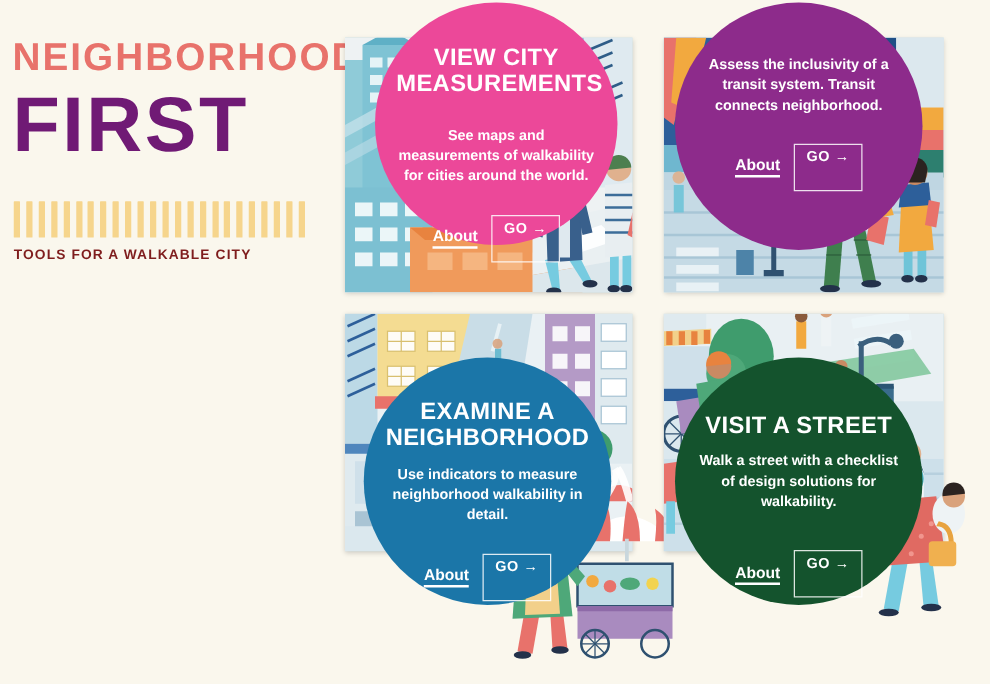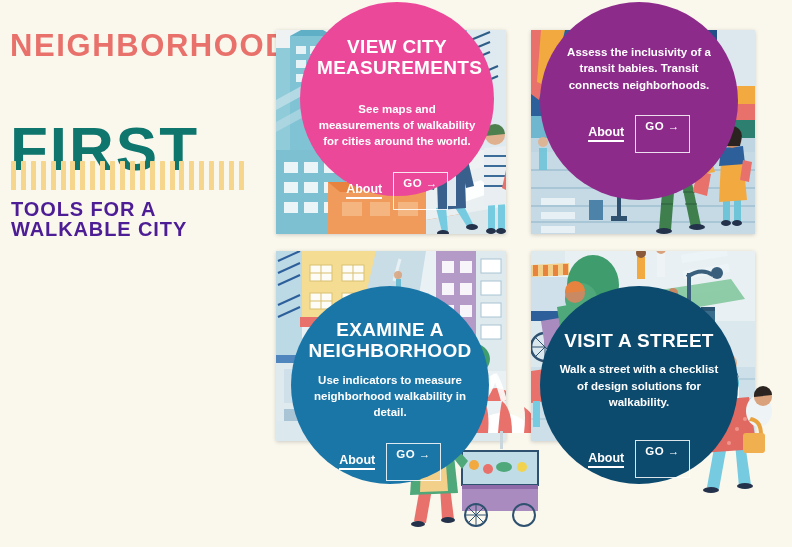--- a/index.html
+++ b/index.html
@@ -14,31 +14,31 @@
   
   #brand{position:absolute;left:0;top:0;width:262px;height:547px;}
   .wordmark-1{
     position:absolute;left:10px;top:30px;width:245px;
     font-size:31px;font-weight:bold;letter-spacing:1.6px;
     color:#e8726b;line-height:1;
   }
   .wordmark-2{
     position:absolute;left:10px;top:70px;width:245px;
     font-size:62px;font-weight:bold;letter-spacing:2px;
-    color:#0f766e;line-height:1;margin-top:48px;
+    color:#701a75;line-height:1;
   }
   #tickrow{
     position:absolute;left:11px;top:161px;width:233px;height:29px;
     display:flex;justify-content:space-between;align-items:stretch;
   }
   #tickrow i{display:block;width:5px;background:#f6d58c;border-radius:0.5px;}
   .tagline{
     position:absolute;left:11px;top:199px;width:250px;
-    font-size:20px;font-weight:bold;letter-spacing:0.9px;
-    color:#4c1d95;line-height:1;
+    font-size:11px;font-weight:bold;letter-spacing:0.9px;
+    color:#7f1d1d;line-height:1;
   }
   .lede{
     position:absolute;left:11px;top:248px;width:238px;
     font-size:16.5px;font-weight:bold;color:#333638;line-height:1.33;
   }
 
   
   .card{position:absolute;overflow:visible;}
   .card .art{
     position:absolute;left:0;top:0;right:0;bottom:0;
@@ -293,21 +293,21 @@
           <ellipse cx="206" cy="193" rx="5" ry="3" fill="#23314a"></ellipse>
           <path d="M190 130 L212 128 L216 170 L188 172 Z" fill="#f2a93f"></path>
           <path d="M190 118 L212 116 L214 134 L188 136 Z" fill="#2d5f9a"></path>
           <circle cx="201" cy="108" r="10" fill="#c98a63"></circle>
           <path d="M191 106 a10 10 0 0 1 20 0 l-2 10 l-16 0 Z" fill="#2b2320"></path>
           <path d="M212 130 l9 2 l-3 20 l-9 -2 Z" fill="#e8726b"></path>
         </g>
       </svg>
     </div>
     <div class="bubble" style="left:9px;top:-28px;width:198px;height:198px;background:#8d2b8b;padding-top:32px;box-sizing:border-box;">
-      <div class="b-desc" style="width:158px;margin-top:10px;">Assess the inclusivity of a transit babies. Transit connects neighborhoods.</div>
+      <div class="b-desc" style="width:158px;margin-top:10px;">Assess the inclusivity of a transit system. Transit connects neighborhood.</div>
       <div class="b-actions" style="margin-top:22px;">
         <span class="b-about">About</span>
         <span class="b-go">GO →</span>
       </div>
     </div>
   </div>
 
   <div class="card" id="card3" style="left:276px;top:251px;width:230px;height:190px;">
     <div class="art">
       <svg width="230" height="190" viewBox="0 0 230 190" preserveAspectRatio="none">
@@ -550,21 +550,21 @@
 
           <ellipse cx="78" cy="44" rx="13" ry="16" fill="#eef3f5"></ellipse>
           <circle cx="82" cy="30" r="9" fill="#d9a27c"></circle>
           <path d="M73 28 a9 9 0 0 1 18 0 l-18 2 Z" fill="#2b2320"></path>
 
           <path d="M70 50 q12 2 12 18 l-4 0 q0 -14 -10 -14 Z" fill="#e8a33f"></path>
           <rect x="62" y="66" width="22" height="20" rx="3" fill="#f0b04f"></rect>
         </g>
       </svg>
     </div>
-    <div class="bubble" style="left:9px;top:35px;width:198px;height:198px;background:#0c4a6e;padding-top:44px;box-sizing:border-box;">
+    <div class="bubble" style="left:9px;top:35px;width:198px;height:198px;background:#14532d;padding-top:44px;box-sizing:border-box;">
       <div class="b-title" style="width:180px;">VISIT A STREET</div>
       <div class="b-desc" style="width:168px;margin-top:10px;">Walk a street with a checklist of design solutions for walkability.</div>
       <div class="b-actions" style="margin-top:30px;">
         <span class="b-about">About</span>
         <span class="b-go">GO →</span>
       </div>
     </div>
   </div>
 
 </div>

